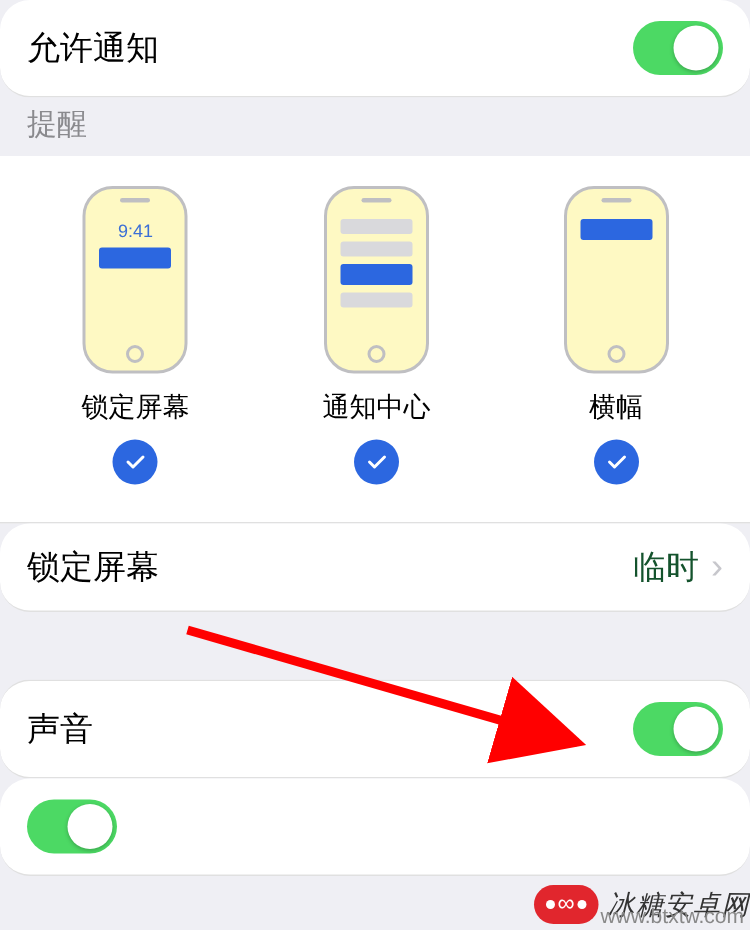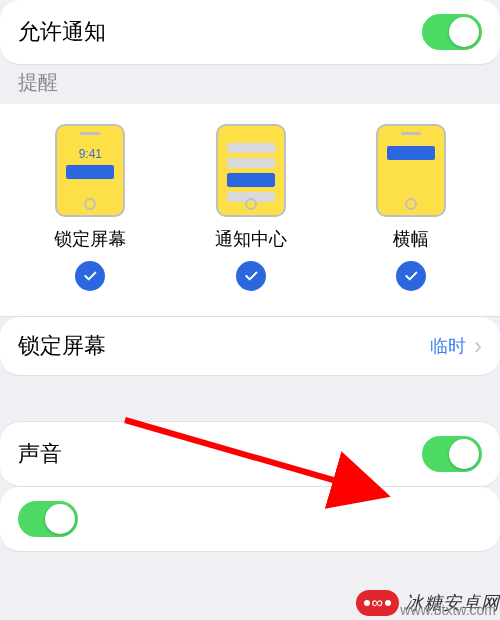--- a/index.html
+++ b/index.html
@@ -40,36 +40,36 @@
     .toggle.partial { overflow: hidden; }
     .alerts-panel {
       background: #fff;
       padding: 20px 10px 25px;
       display: flex;
       justify-content: space-around;
       border-bottom: 1px solid #e0e0e0;
     }
     .alert-style { display: flex; flex-direction: column; align-items: center; gap: 10px; }
     .phone {
-      width: 70px; height: 93px; border: 2px solid #bfbfc2; border-radius: 10px;
+      width: 70px; height: 125px; border: 2px solid #bfbfc2; border-radius: 20px;
       display: flex; flex-direction: column; align-items: center;
-      position: relative; background: #fde047;
+      position: relative; background: #fef9c3;
     }
     .phone .notch { width: 20px; height: 3px; background: #bfbfc2; border-radius: 2px; margin-top: 6px; }
     .phone .home { width: 12px; height: 12px; border: 2px solid #bfbfc2; border-radius: 50%; position: absolute; bottom: 5px; }
     .phone .screen { flex: 1; width: 56px; margin: 6px 0 22px; display: flex; flex-direction: column; align-items: center; }
     .lock-time { font-size: 12px; color: #3b6fd6; margin-top: 6px; }
     .lock-bar { width: 48px; height: 14px; background: #2c67e0; border-radius: 2px; margin-top: 4px; }
     .nc-line { width: 48px; height: 10px; background: #d9d9dc; border-radius: 2px; margin-top: 5px; }
     .nc-line.blue { background: #2c67e0; height: 14px; }
     .ban-bar { width: 48px; height: 14px; background: #2c67e0; border-radius: 2px; margin-top: 5px; }
     .alert-label { font-size: 18px; color: #000; }
     .check { width: 30px; height: 30px; border-radius: 50%; background: #2c67e0; display: flex; align-items: center; justify-content: center; }
     .check svg { width: 16px; height: 16px; }
-    .link-row .value { color: #3b82f6; font-size: 18px; margin-left: auto; margin-right: 8px; }
+    .link-row .value { color: #14532d; font-size: 22px; margin-left: auto; margin-right: 8px; }
     .chevron { color: #c7c7cc; font-size: 24px; }
     .gap { height: 45px; }
     .arrow-overlay { position: absolute; pointer-events: none; }
     .watermark {
       position: absolute; right: 0; bottom: 4px;
       display: flex; align-items: center; gap: 6px;
       font-size: 18px; color: #444;
     }
     .wm-badge {
       background: #e1262d; color: #fff; border-radius: 16px;

